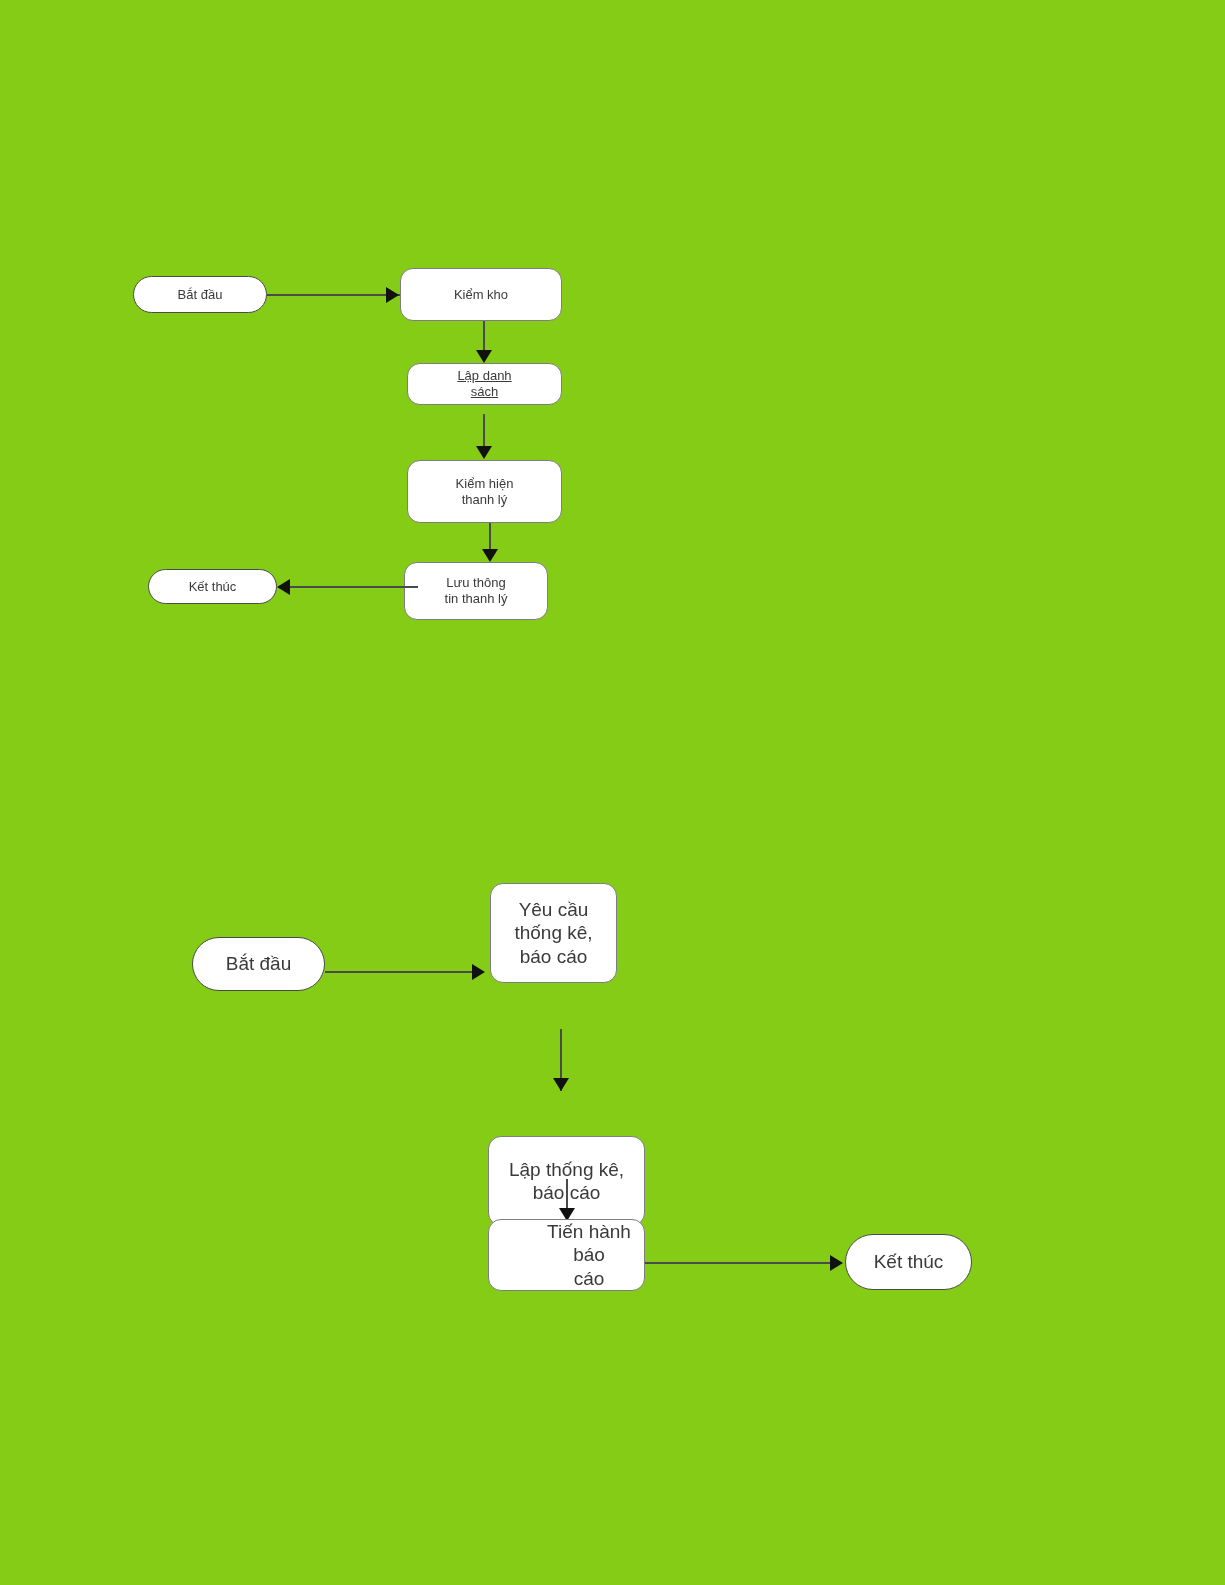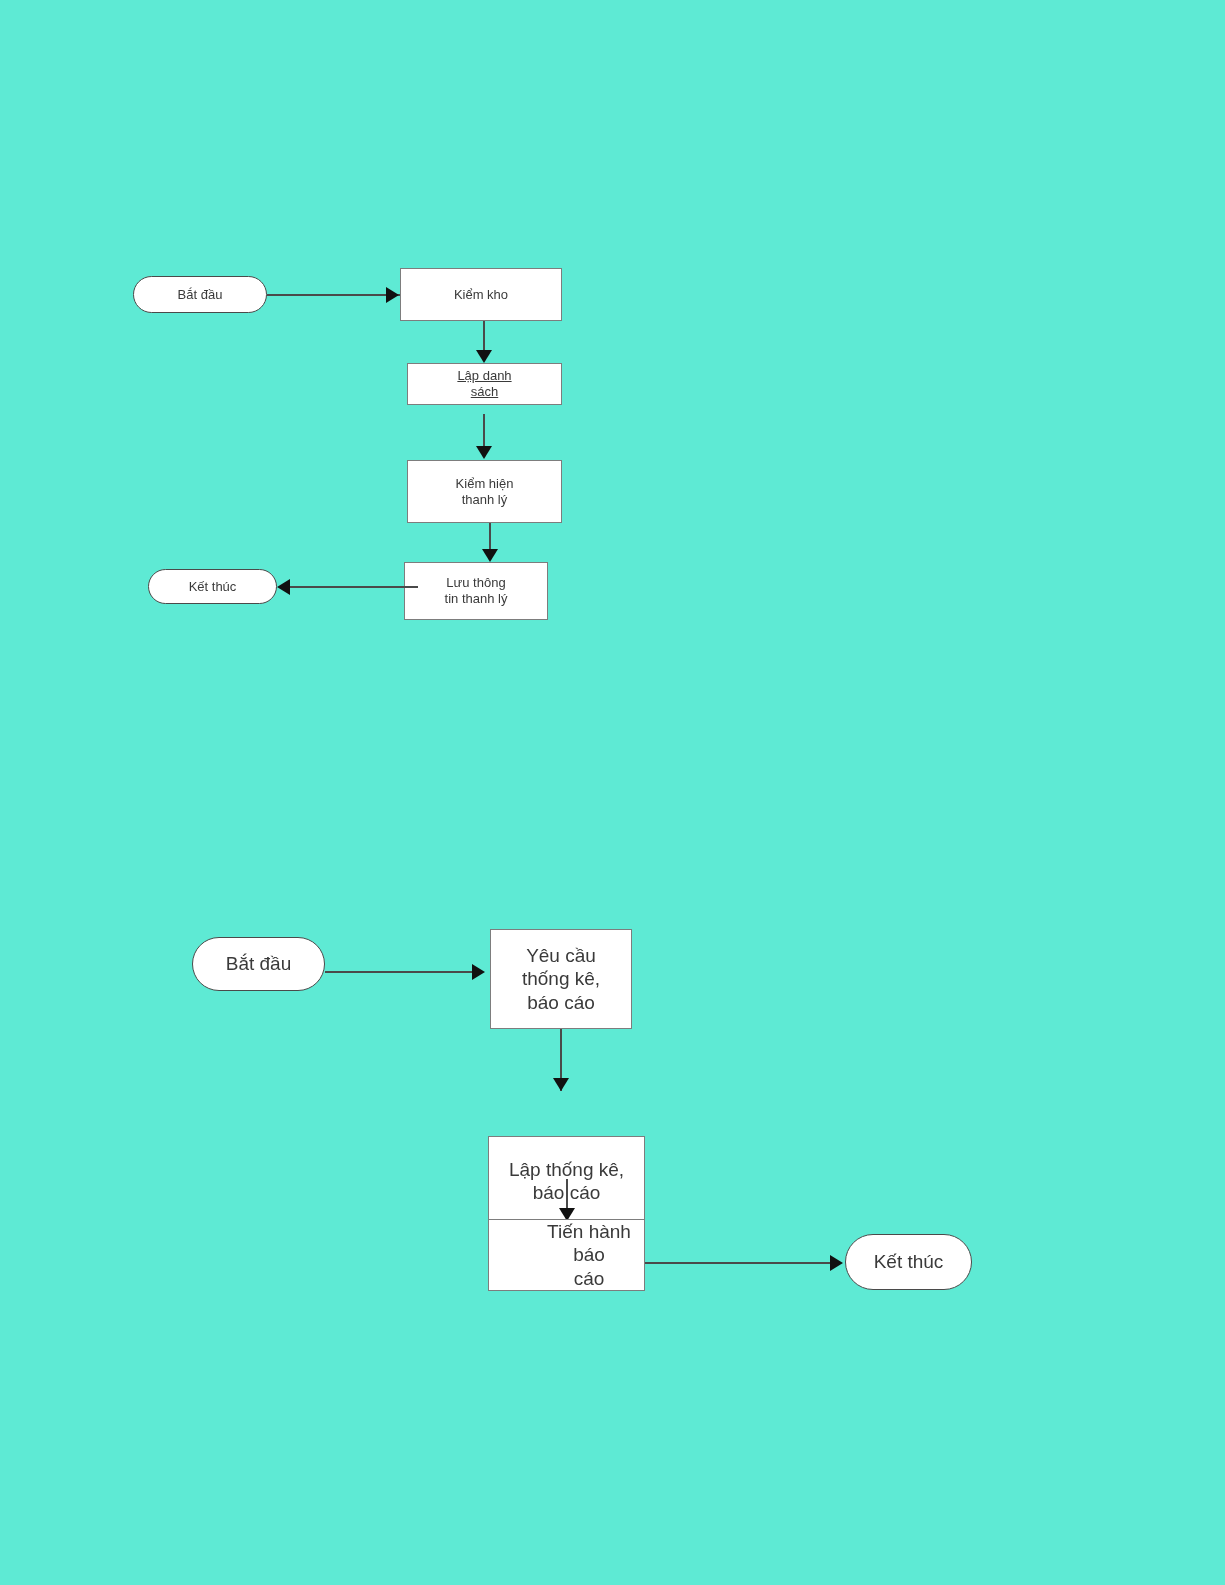--- a/index.html
+++ b/index.html
@@ -8,34 +8,35 @@
     background: #ffffff;
   }
   body {
     font-family: "Liberation Sans", sans-serif;
     color: #3a3a3a;
   }
   #canvas {
     position: relative;
     width: 1225px;
     height: 1585px;
-    background: #5eead4;
+    background: #84cc16;
     overflow: hidden;
   }
   .node {
     position: absolute;
     box-sizing: border-box;
     display: flex;
     align-items: center;
     justify-content: center;
     text-align: center;
     background: #ffffff;
     color: #3a3a3a;
     line-height: 1.22;
     white-space: pre-line;
+    border-radius: 13px;
   }
   .process {
     border: 1.6px solid #7d7d7d;
   }
   .terminal {
     border: 1.6px solid #4a4a4a;
     border-radius: 999px;
   }
   
   .fc1 .node { font-size: 13px; }
@@ -108,21 +109,21 @@
     <div class="node terminal" style="left:148px; top:569px; width:129px; height:35px;">Kết thúc</div>
   </div>
 
   <div class="fc2">
 
     <div class="node terminal" style="left:192px; top:937px; width:133px; height:54px;">Bắt đầu</div>
 
     <div class="conn h" style="left:325px; top:971px; width:150px;"></div>
     <div class="arrowhead right" style="left:472px; top:964px;"></div>
 
-    <div class="node process" style="left:490px; top:929px; width:142px; height:100px;">Yêu cầu
+    <div class="node process" style="left:490px; top:883px; width:127px; height:100px;">Yêu cầu
 thống kê,
 báo cáo</div>
 
     <div class="conn v" style="left:560px; top:1029px; height:62px;"></div>
     <div class="arrowhead down" style="left:553px; top:1078px;"></div>
 
     <div class="node process" style="left:488px; top:1089px; width:157px; height:90px;margin-top:47px;">Lập thống kê,
 báo cáo</div>
 
     <div class="conn v" style="left:566px; top:1179px; height:42px;"></div>

